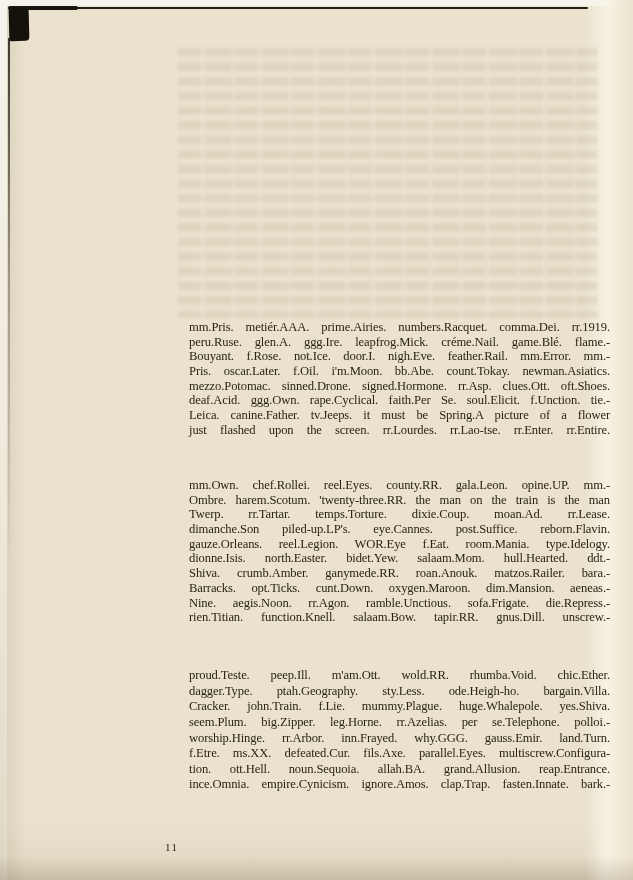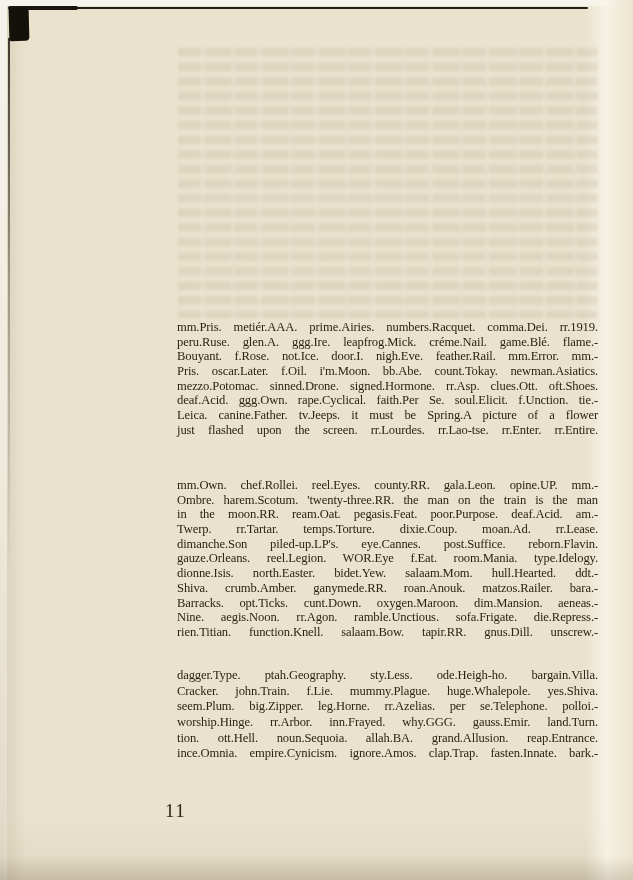--- a/index.html
+++ b/index.html
@@ -44,27 +44,27 @@
       repeating-linear-gradient(180deg,
         rgba(150,138,110,0) 0px, rgba(150,138,110,0.30) 4px,
         rgba(150,138,110,0.30) 9px, rgba(150,138,110,0) 12px,
         rgba(150,138,110,0) 14.6px);
     filter:blur(1.1px);
     opacity:0.45;
   }
   
   .textcol { position:absolute; left:177px; top:0; width:421px; color:#2b2417;
     font-size:12.6px; letter-spacing:-0.12px; }
-  .para { position:absolute; left:0; width:421px; overflow:visible; }
+  .para { position:absolute; left:12px; width:421px; overflow:visible; }
   .para-1 { top:320px; }
   .para-2 { top:478px; }
   .para-3 { top:668px; }
   .line { text-align:justify; text-align-last:justify; line-height:14.7px; height:14.7px; }
   .para-3 .line { line-height:15.65px; height:15.65px; }
-  .page-number { position:absolute; left:165px; top:800px; font-size:19px;
+  .page-number { position:absolute; left:165px; top:841px; font-size:11px;
     letter-spacing:1.5px; color:#2b2417; }
 </style>
 </head>
 <body>
 
 <div class="scan">
   <div class="edge-top-white"></div>
   <div class="edge-left-white"></div>
   <div class="page-curl-right"></div>
   <div class="blackline-top"></div>
@@ -80,35 +80,36 @@
         <div class="line">Bouyant. f.Rose. not.Ice. door.I. nigh.Eve. feather.Rail. mm.Error. mm.-</div>
         <div class="line">Pris. oscar.Later. f.Oil. i'm.Moon. bb.Abe. count.Tokay. newman.Asiatics.</div>
         <div class="line">mezzo.Potomac. sinned.Drone. signed.Hormone. rr.Asp. clues.Ott. oft.Shoes.</div>
         <div class="line">deaf.Acid. ggg.Own. rape.Cyclical. faith.Per Se. soul.Elicit. f.Unction. tie.-</div>
         <div class="line">Leica. canine.Father. tv.Jeeps. it must be Spring.A picture of a flower</div>
         <div class="line">just flashed upon the screen. rr.Lourdes. rr.Lao-tse. rr.Enter. rr.Entire.</div>
       </div>
     <div class="para para-2">
         <div class="line">mm.Own. chef.Rollei. reel.Eyes. county.RR. gala.Leon. opine.UP. mm.-</div>
         <div class="line">Ombre. harem.Scotum. 'twenty-three.RR. the man on the train is the man</div>
-        <div class="line">in the moon.RR. ream.Oat. pegasis.Feat. poor.Purpose. deaf.Acid. am.-</div>
         <div class="line">Twerp. rr.Tartar. temps.Torture. dixie.Coup. moan.Ad. rr.Lease.</div>
         <div class="line">dimanche.Son piled-up.LP's. eye.Cannes. post.Suffice. reborn.Flavin.</div>
         <div class="line">gauze.Orleans. reel.Legion. WOR.Eye f.Eat. room.Mania. type.Idelogy.</div>
         <div class="line">dionne.Isis. north.Easter. bidet.Yew. salaam.Mom. hull.Hearted. ddt.-</div>
         <div class="line">Shiva. crumb.Amber. ganymede.RR. roan.Anouk. matzos.Railer. bara.-</div>
         <div class="line">Barracks. opt.Ticks. cunt.Down. oxygen.Maroon. dim.Mansion. aeneas.-</div>
         <div class="line">Nine. aegis.Noon. rr.Agon. ramble.Unctious. sofa.Frigate. die.Repress.-</div>
         <div class="line">rien.Titian. function.Knell. salaam.Bow. tapir.RR. gnus.Dill. unscrew.-</div>
       </div>
     <div class="para para-3">
+        <div class="line">proud.Teste. peep.Ill. m'am.Ott. wold.RR. rhumba.Void. chic.Ether.</div>
         <div class="line">dagger.Type. ptah.Geography. sty.Less. ode.Heigh-ho. bargain.Villa.</div>
         <div class="line">Cracker. john.Train. f.Lie. mummy.Plague. huge.Whalepole. yes.Shiva.</div>
         <div class="line">seem.Plum. big.Zipper. leg.Horne. rr.Azelias. per se.Telephone. polloi.-</div>
         <div class="line">worship.Hinge. rr.Arbor. inn.Frayed. why.GGG. gauss.Emir. land.Turn.</div>
+        <div class="line">f.Etre. ms.XX. defeated.Cur. fils.Axe. parallel.Eyes. multiscrew.Configura-</div>
         <div class="line">tion. ott.Hell. noun.Sequoia. allah.BA. grand.Allusion. reap.Entrance.</div>
         <div class="line">ince.Omnia. empire.Cynicism. ignore.Amos. clap.Trap. fasten.Innate. bark.-</div>
       </div>
   </div>
 
   <div class="page-number">11</div>
 
   <div class="shadow-bottom"></div>
 </div>
 

